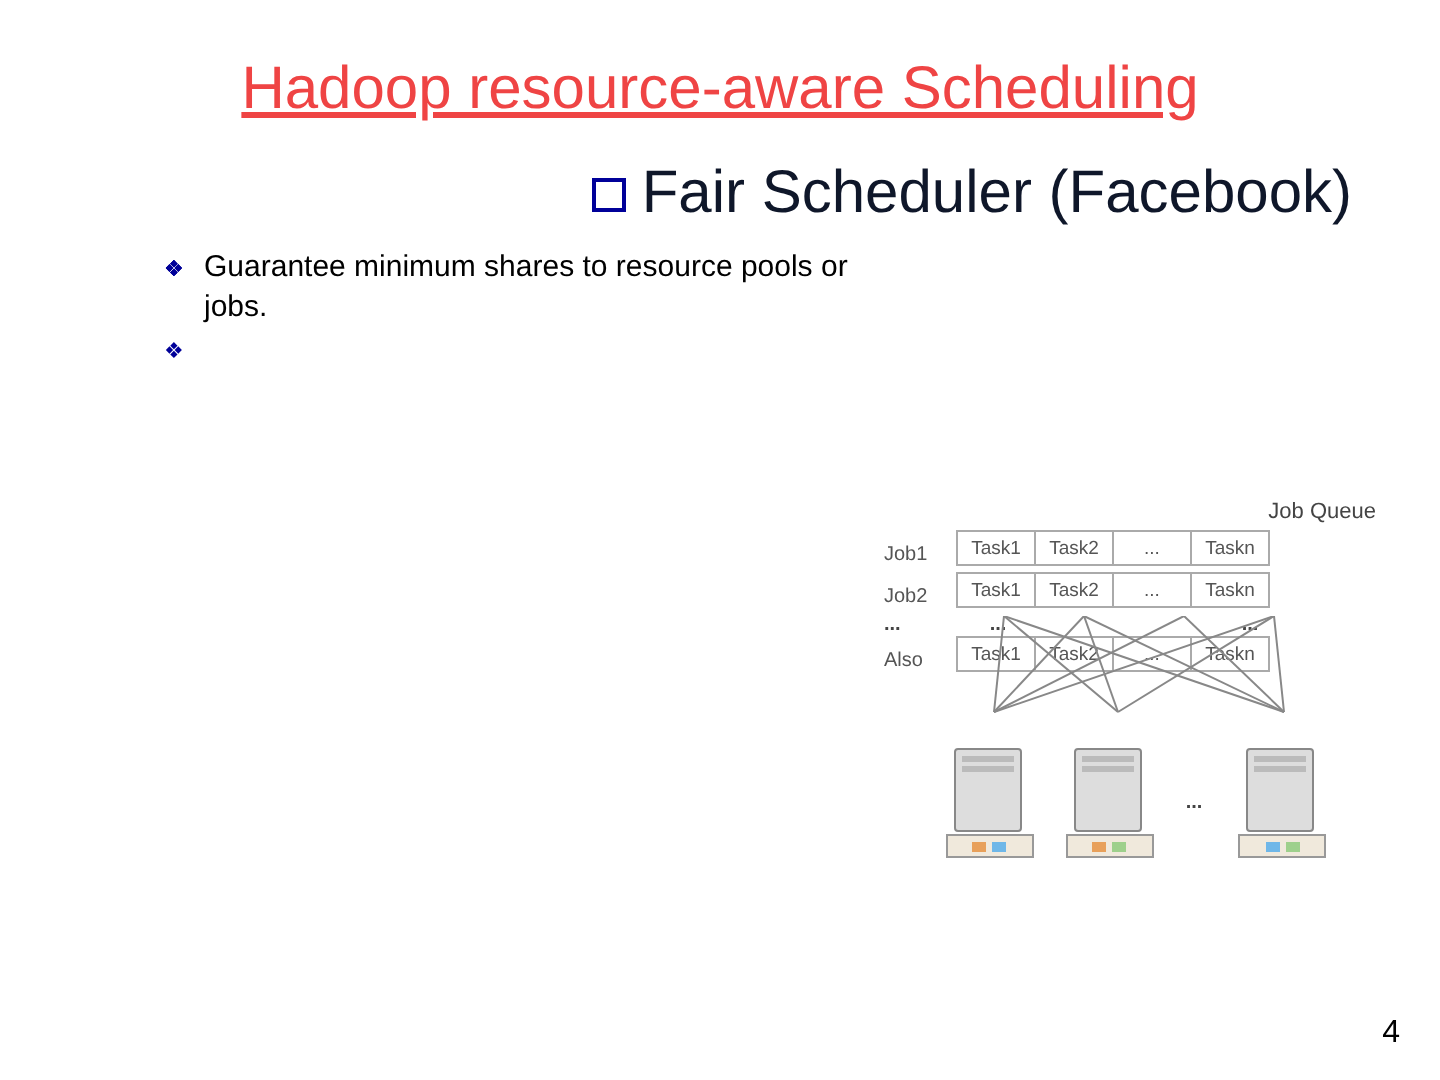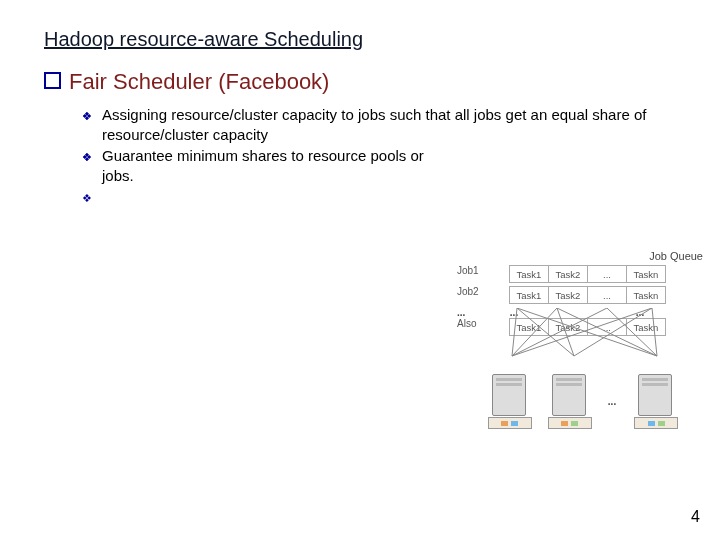--- a/index.html
+++ b/index.html
@@ -8,30 +8,32 @@
     height: 540px;
     background: #fff;
     font-family: "Comic Sans MS", cursive, sans-serif;
     position: relative;
     color: #000;
   }
   .slide {
     padding: 28px 44px 0 44px;
   }
   .title {
-    font-size: 20px;
-    color: #0f172a;
+    font-size: 30px;
+    color: #ef4444;
     text-decoration: underline;
     margin: 0 0 18px 0;
     font-weight: normal;
+    text-align: center;
   }
   .sub {
-    font-size: 22px;
+    font-size: 30px;
     margin: 0 0 10px 0;
-    color: #7f1d1d;
+    color: #0f172a;
+    text-align: right;
   }
   .sub .bullet-sq {
     display: inline-block;
     width: 13px;
     height: 13px;
     border: 2px solid #000099;
     margin-right: 8px;
     vertical-align: 0px;
   }
   .items {
@@ -51,31 +53,31 @@
     position: absolute;
     left: 0;
     top: 6px;
     color: #000099;
     font-size: 11px;
     line-height: 1;
   }
   .items li.narrow { max-width: 340px; }
   .diagram {
     position: absolute;
-    right: 13px;
+    right: 28px;
     top: 250px;
     width: 250px;
     font-family: Arial, sans-serif;
     font-size: 10px;
     color: #444;
   }
   .jq-label { text-align: right; margin: 0 4px 3px 0; font-size:11px; }
-  .jq-row { display: flex; align-items: flex-start; margin-bottom: 3px; }
+  .jq-row { display: flex; align-items: flex-end; margin-bottom: 3px; }
   .jq-row .jlabel { width: 36px; color:#555; }
-  .tasks { display:flex; border:1px solid #aaa;margin-left:16px; }
+  .tasks { display:flex; border:1px solid #aaa; }
   .tasks .cell { width:38px; height:16px; border-right:1px solid #aaa; display:flex; align-items:center; justify-content:center; font-size:9.5px; color:#555;}
   .tasks .cell:last-child { border-right:none;}
   .dots-row { font-weight:bold; color:#444; display:flex; }
   .dots-row .jlabel{ width:36px;}
   .dots-row .d { width:42px; text-align:center;}
   .server-row { display:flex; justify-content:center; gap:18px; margin-top:38px;}
   .server { width:42px; }
   .tower { width:32px; height:40px; margin:0 auto; background:#ddd; border:1px solid #888; border-radius:2px; position:relative;}
   .tower::before{content:"";position:absolute;top:3px;left:3px;right:3px;height:3px;background:#bbb;}
   .tower::after{content:"";position:absolute;top:8px;left:3px;right:3px;height:3px;background:#bbb;}
@@ -97,21 +99,21 @@
 
 <div class="slide">
   <h1 class="title">Hadoop resource-aware Scheduling</h1>
 
   <div class="sub">
     <span class="bullet-sq"></span><span>Fair Scheduler (Facebook)</span>
   </div>
 
   <ul class="items">
     <li><span class="dia">❖</span></li>
-    <li><span class="dia">❖</span><span>Assigning resource/cluster capacity to jobs such that all jobs get an equal share of resource/cluster capacity</span></li>
+    <li><span class="dia">❖</span></li>
     <li><span class="dia">❖</span></li>
     <li class="narrow"><span class="dia">❖</span><span>Guarantee minimum shares to resource pools or jobs.</span></li>
     <li class="narrow"><span class="dia">❖</span></li>
   </ul>
 </div>
 
 <div class="diagram">
   <div class="jq-label">Job Queue</div>
 
   <div class="jq-row">

